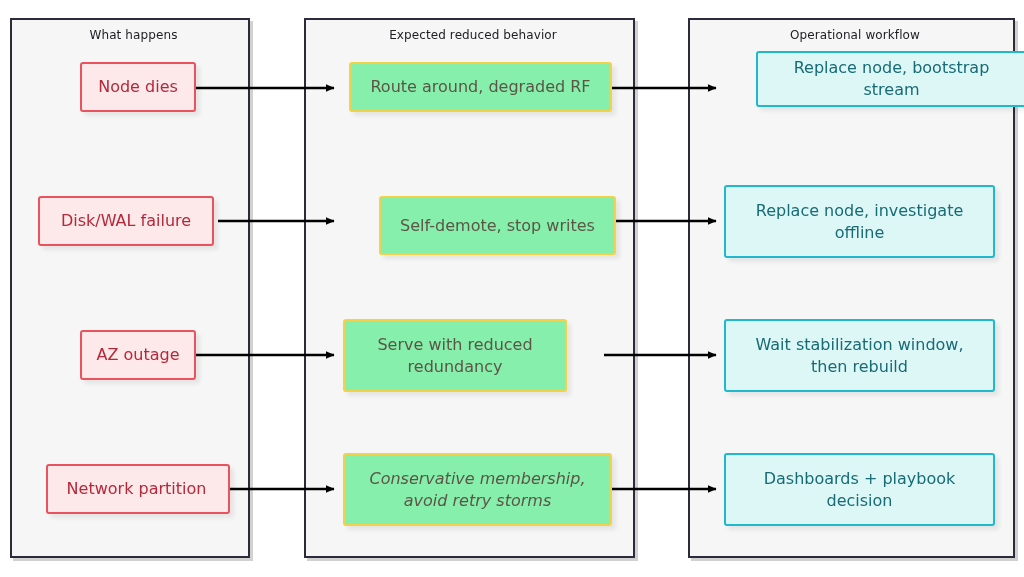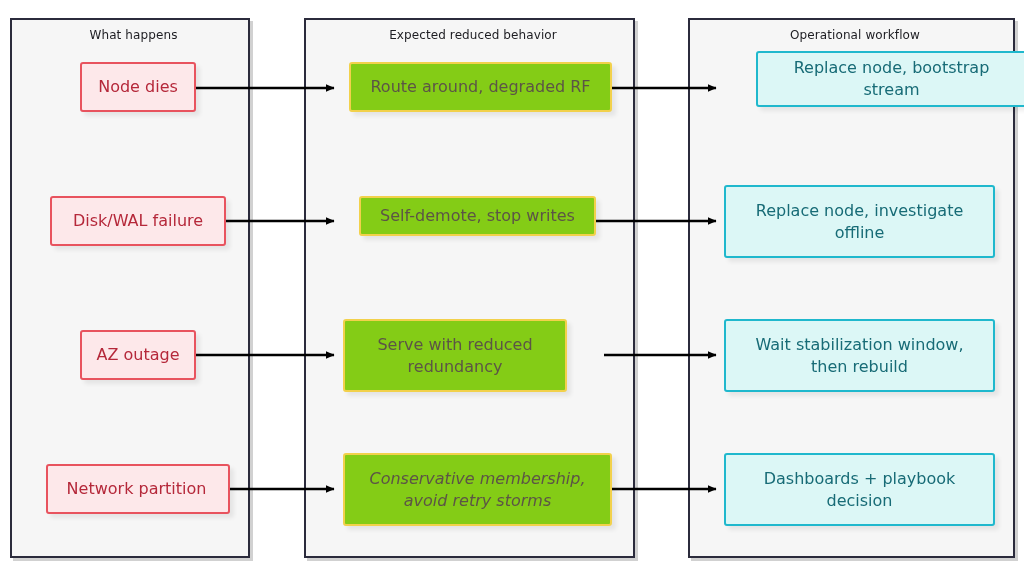--- a/index.html
+++ b/index.html
@@ -60,21 +60,21 @@
     padding: 4px 10px;
     z-index: 5;
     margin-left: 8px;
   }
   .node-cause {
     background: #fde8ea;
     border: 2.2px solid #e8535e;
     color: #b5283a;
   }
   .node-behavior {
-    background: #84cc16;
+    background: #86efac;
     border: 2.2px solid #f2d14b;
     color: #5c5546;
   }
   .node-workflow {
     background: #dcf7f6;
     border: 2.2px solid #1fb8cd;
     color: #176b76;
   }
 
   
@@ -127,24 +127,24 @@
   <div class="node node-cause" style="left:72px; top:62px; width:116px; height:50px;">
     <span>Node dies</span>
   </div>
   <div class="node node-behavior" style="left:341px; top:62px; width:263px; height:50px;">
     <span>Route around, degraded RF</span>
   </div>
   <div class="node node-workflow" style="left:748px; top:51px; width:271px; height:56px;">
     <span>Replace node, bootstrap stream</span>
   </div>
 
-  <div class="node node-cause" style="left:42px; top:196px; width:176px; height:50px;">
+  <div class="node node-cause" style="left:30px; top:196px; width:176px; height:50px;">
     <span>Disk/WAL failure</span>
   </div>
-  <div class="node node-behavior" style="left:351px; top:196px; width:237px; height:40px;">
+  <div class="node node-behavior" style="left:371px; top:196px; width:237px; height:59px;">
     <span>Self-demote, stop writes</span>
   </div>
   <div class="node node-workflow" style="left:716px; top:185px; width:271px; height:73px;">
     <span>Replace node, investigate offline</span>
   </div>
 
   <div class="node node-cause" style="left:72px; top:330px; width:116px; height:50px;">
     <span>AZ outage</span>
   </div>
   <div class="node node-behavior" style="left:335px; top:319px; width:224px; height:73px;">

